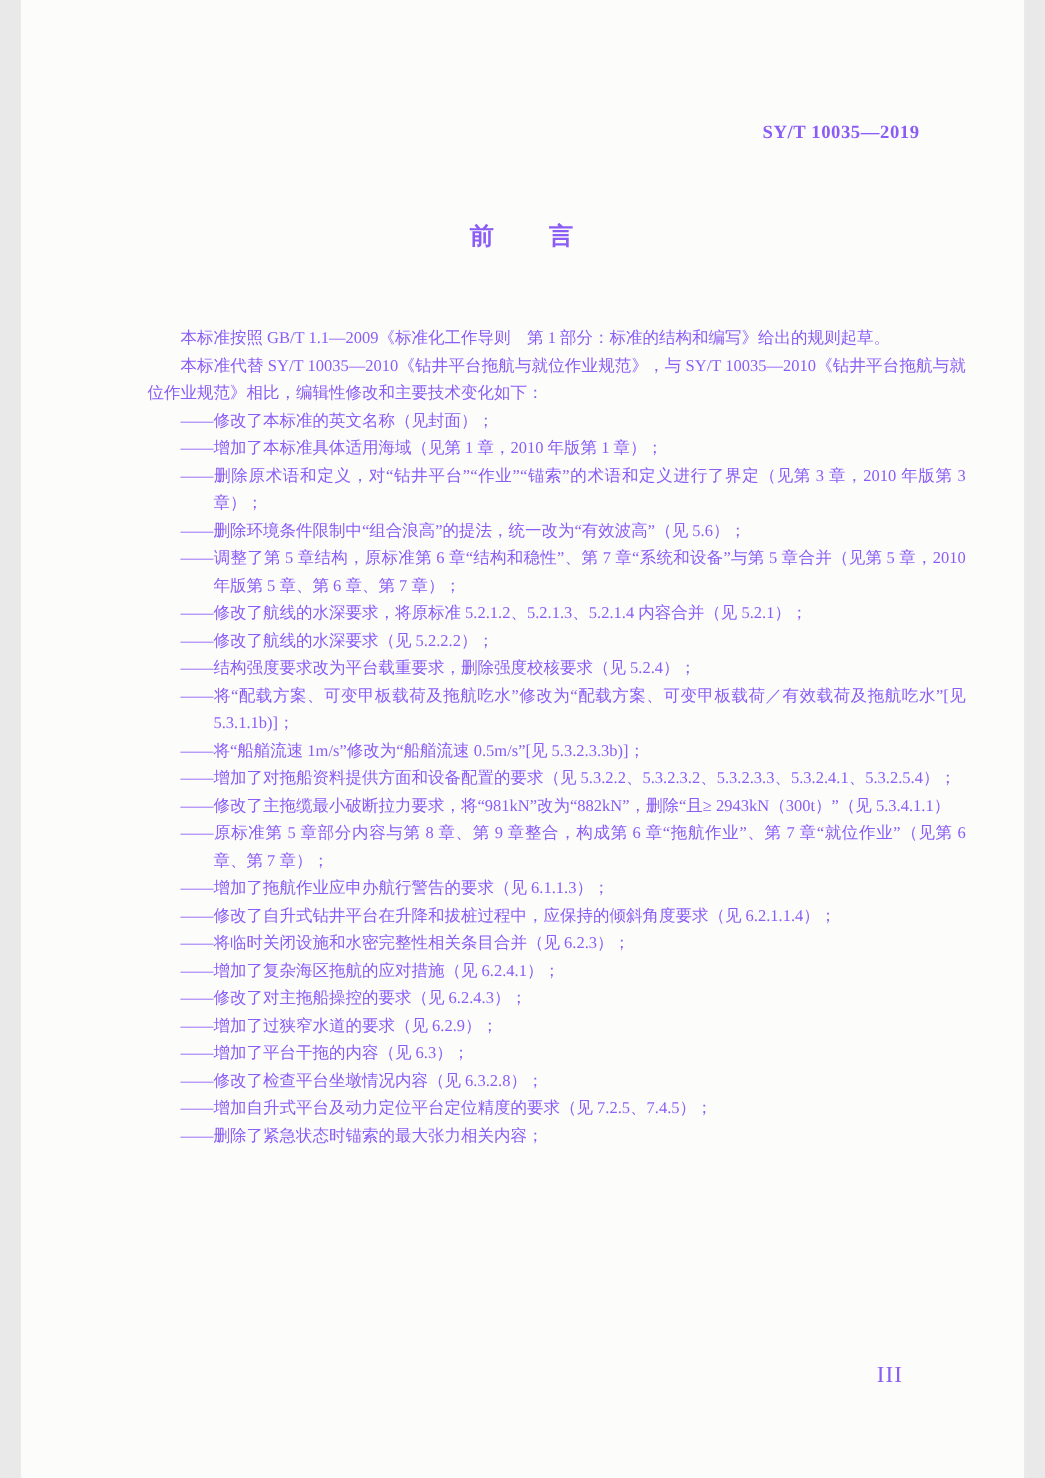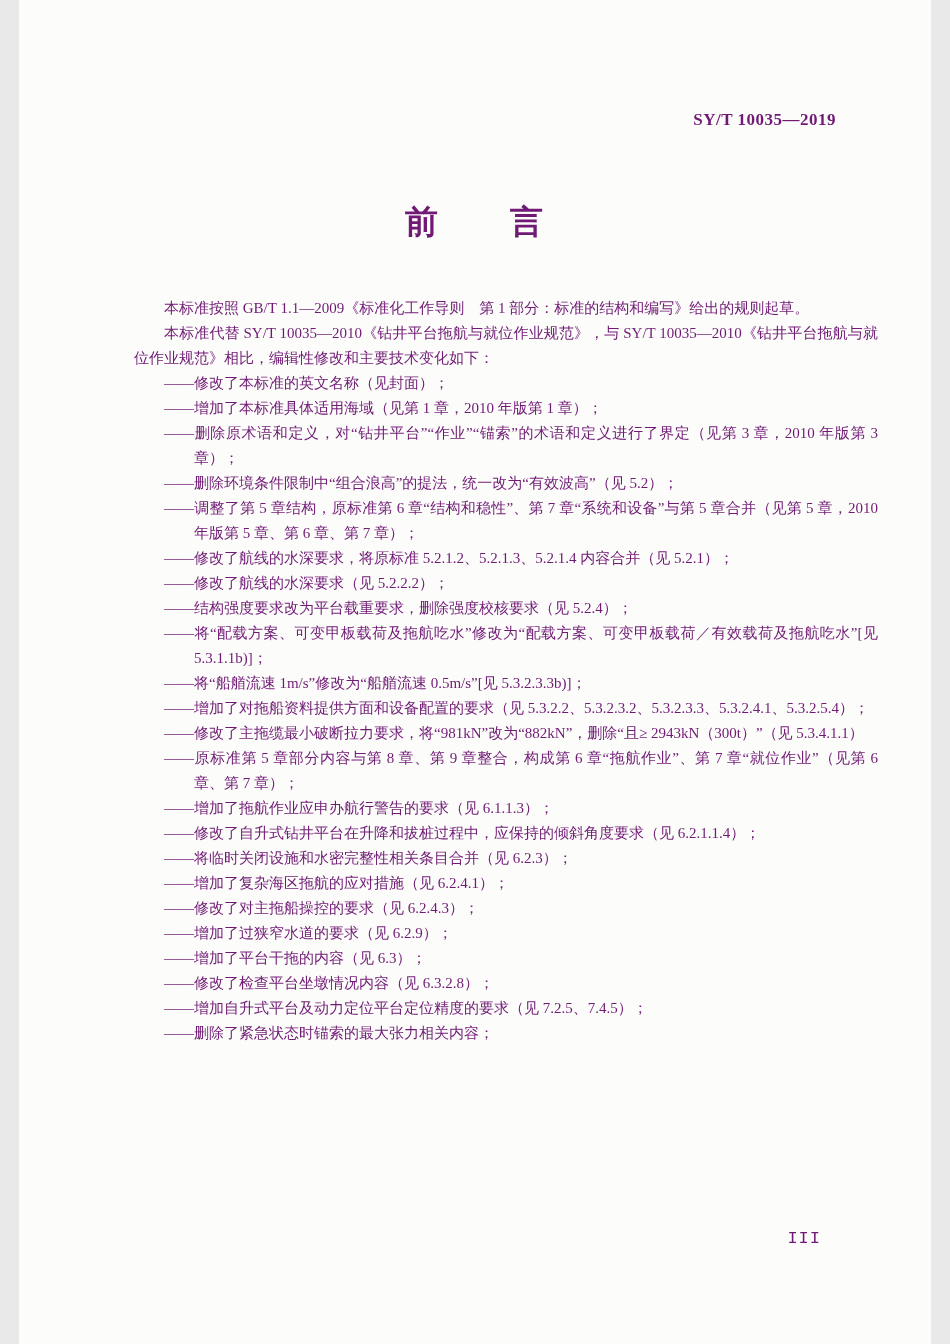--- a/index.html
+++ b/index.html
@@ -3,39 +3,39 @@
 <meta charset="utf-8">
 <style>
   * { margin: 0; padding: 0; box-sizing: border-box; }
   html, body { background: #e9e9e9; }
   .page {
     position: relative;
     width: 912px;
     height: 1344px;
     margin: 0 auto;
     background: #fcfcfb;
-    color: #701a75;
+    color: #8b5cf6;
     font-family: "Liberation Serif", "DejaVu Serif", serif;
     overflow: hidden;
   }
   .header {
     position: absolute;
     top: 110px;
     right: 95px;
     font-size: 17px;
     font-weight: bold;
     letter-spacing: 0.5px;
   }
   .title {
     position: absolute;
     top: 200px;
     left: 0;
     width: 100%;
     text-align: center;
-    font-size: 33px;
+    font-size: 22px;
     font-weight: bold;
     letter-spacing: 2px;
   }
   .content {
     position: absolute;
     top: 296px;
     left: 115px;
     width: 744px;
     font-size: 15px;
     line-height: 25px;
@@ -43,43 +43,42 @@
   }
   .para {
     text-indent: 2em;
   }
   .change-item {
     padding-left: 4em;
     text-indent: -2em;
   }
   .footer {
     position: absolute;
-    bottom: 96px;
+    bottom: 82px;
     right: 110px;
-    font-size: 17px;
+    font-size: 21px;
     letter-spacing: 1px;
-    font-family: Liberation Mono, monospace;
   }
 </style>
 </head>
 <body>
 
 <div class="page">
   <div class="header">SY/T 10035—2019</div>
 
   <h1 class="title">前　　言</h1>
 
   <div class="content">
     <p class="para">本标准按照 GB/T 1.1—2009《标准化工作导则　第 1 部分：标准的结构和编写》给出的规则起草。</p>
     <p class="para">本标准代替 SY/T 10035—2010《钻井平台拖航与就位作业规范》，与 SY/T 10035—2010《钻井平台拖航与就位作业规范》相比，编辑性修改和主要技术变化如下：</p>
     <div class="changes">
         <div class="change-item">——修改了本标准的英文名称（见封面）；</div>
         <div class="change-item">——增加了本标准具体适用海域（见第 1 章，2010 年版第 1 章）；</div>
         <div class="change-item">——删除原术语和定义，对“钻井平台”“作业”“锚索”的术语和定义进行了界定（见第 3 章，2010 年版第 3 章）；</div>
-        <div class="change-item">——删除环境条件限制中“组合浪高”的提法，统一改为“有效波高”（见 5.2）；</div>
+        <div class="change-item">——删除环境条件限制中“组合浪高”的提法，统一改为“有效波高”（见 5.6）；</div>
         <div class="change-item">——调整了第 5 章结构，原标准第 6 章“结构和稳性”、第 7 章“系统和设备”与第 5 章合并（见第 5 章，2010 年版第 5 章、第 6 章、第 7 章）；</div>
         <div class="change-item">——修改了航线的水深要求，将原标准 5.2.1.2、5.2.1.3、5.2.1.4 内容合并（见 5.2.1）；</div>
         <div class="change-item">——修改了航线的水深要求（见 5.2.2.2）；</div>
         <div class="change-item">——结构强度要求改为平台载重要求，删除强度校核要求（见 5.2.4）；</div>
         <div class="change-item">——将“配载方案、可变甲板载荷及拖航吃水”修改为“配载方案、可变甲板载荷／有效载荷及拖航吃水”[见 5.3.1.1b)]；</div>
         <div class="change-item">——将“船艏流速 1m/s”修改为“船艏流速 0.5m/s”[见 5.3.2.3.3b)]；</div>
         <div class="change-item">——增加了对拖船资料提供方面和设备配置的要求（见 5.3.2.2、5.3.2.3.2、5.3.2.3.3、5.3.2.4.1、5.3.2.5.4）；</div>
         <div class="change-item">——修改了主拖缆最小破断拉力要求，将“981kN”改为“882kN”，删除“且≥ 2943kN（300t）”（见 5.3.4.1.1）</div>
         <div class="change-item">——原标准第 5 章部分内容与第 8 章、第 9 章整合，构成第 6 章“拖航作业”、第 7 章“就位作业”（见第 6 章、第 7 章）；</div>
         <div class="change-item">——增加了拖航作业应申办航行警告的要求（见 6.1.1.3）；</div>

